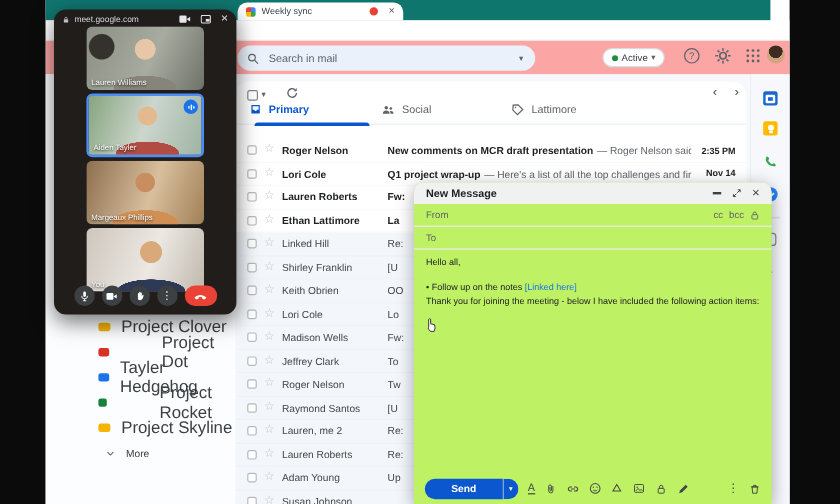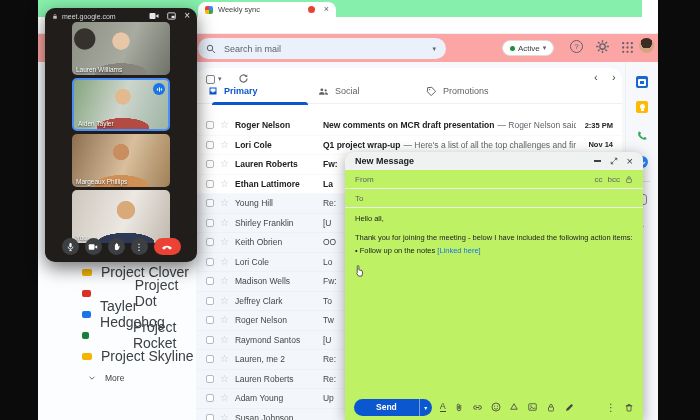--- a/index.html
+++ b/index.html
@@ -2,21 +2,21 @@
 <html><head>
 <meta charset="utf-8">
 <style>
   *{margin:0;padding:0;box-sizing:border-box}
   html,body{background:#000}
   body{font-family:"Liberation Sans","DejaVu Sans",sans-serif}
   #stage{position:relative;width:700px;height:420px;background:#0b0b0b;overflow:hidden;margin:0 auto}
 
   
   #browser{position:absolute;left:38px;top:0;width:620px;height:420px;background:#fff;overflow:hidden}
-  #tabstrip{position:absolute;left:0;top:0;right:16px;height:17px;background:#86efac}
+  #tabstrip{position:absolute;left:0;top:0;right:16px;height:17px;background:#0f766e}
   #tab{position:absolute;left:160px;top:2px;width:138px;height:15px;background:#fff;border-radius:8px 8px 0 0;display:flex;align-items:center;padding:0 7px;gap:5px}
   #favicon{width:8px;height:8px;border-radius:2px;background:conic-gradient(#4285f4 0 25%,#34a853 0 50%,#fbbc04 0 75%,#ea4335 0)}
   #tabtitle{flex:1;font-size:7.5px;color:#3c4043;white-space:nowrap;overflow:hidden}
   #recdot{width:7px;height:7px;border-radius:50%;background:#e94235;margin-right:4px}
   .xbtn{font-size:9px;color:#5f6368;line-height:1}
   #urlrow{position:absolute;left:0;top:17px;right:0;height:17px;background:#fff;border-bottom:1px solid #eef0f2}
   #urlfrag{position:absolute;left:158px;top:20px;font-size:8px;color:#3c4043}
   #bstar{position:absolute;left:505px;top:19px;font-size:10px;color:#5f6368}
   #bavatar{position:absolute;left:521px;top:19px;width:11px;height:11px;border-radius:50%;background:radial-gradient(circle at 50% 30%,#6b4a33 0 45%,#caa17e 46%)}
   #bmenu{position:absolute;left:541px;top:19px;font-size:9px;color:#5f6368}
@@ -240,21 +240,21 @@
                   <path d="M2 15c0-2.4 2.2-4 5-4s5 1.6 5 4v1H2zM12.5 12.3c.5-.2 1-.3 1.5-.3 2.2 0 4 1.2 4 3v1h-4.2"></path>
                 </g>
               </svg>
             <span>Social</span>
           </div>
           <div class="mtab" style="left:230px">
             <svg width="11" height="11" viewBox="0 0 20 20">
                 <path d="M10.5 2.5l7 7-8 8-7-7 .5-7.5z" fill="none" stroke="#5f6368" stroke-width="1.8"></path>
                 <circle cx="6.5" cy="6.5" r="1.2" fill="#5f6368"></circle>
               </svg>
-            <span>Promotions</span>
+            <span>Lattimore</span>
           </div>
         </div>
 
         <div id="email-rows">
             <div class="erow unread">
     <span class="cbx"></span>
     <span class="star">☆</span>
     <span class="ename">Roger Nelson</span>
     <span class="esub"><b>New comments on MCR draft presentation</b><span class="esn">— Roger Nelson said what abou...</span></span>
     <span class="etime">2:35 PM</span>
@@ -276,21 +276,21 @@
             <div class="erow unread">
     <span class="cbx"></span>
     <span class="star">☆</span>
     <span class="ename">Ethan Lattimore</span>
     <span class="esub"><b>La</b><span class="esn"></span></span>
     <span class="etime"></span>
   </div>
             <div class="erow read">
     <span class="cbx"></span>
     <span class="star">☆</span>
-    <span class="ename">Young Hill</span>
+    <span class="ename">Linked Hill</span>
     <span class="esub"><b>Re:</b><span class="esn"></span></span>
     <span class="etime"></span>
   </div>
             <div class="erow read">
     <span class="cbx"></span>
     <span class="star">☆</span>
     <span class="ename">Shirley Franklin</span>
     <span class="esub"><b>[U</b><span class="esn"></span></span>
     <span class="etime"></span>
   </div>
@@ -413,26 +413,26 @@
           <rect x="4" y="8.5" width="12" height="9" rx="1.5" fill="none" stroke="#5f6368" stroke-width="1.8"></rect>
           <path d="M6.8 8.5V6a3.2 3.2 0 016.4 0v2.5" fill="none" stroke="#5f6368" stroke-width="1.8"></path>
         </svg>
     </div>
     <div class="frow">
       <span>To</span>
     </div>
     <div id="cbody">
       <div>Hello all,</div>
       <div class="gap"></div>
-      <div>Thank you for joining the meeting - below I have included the following action items:</div>
       <div id="cbullet">
         <span>•</span>
         <span>Follow up on the notes</span>
         <a href="#">[Linked here]</a>
       </div>
+      <div>Thank you for joining the meeting - below I have included the following action items:</div>
       <span id="handcur"><svg width="12" height="14" viewBox="0 0 20 24">
             <path d="M7 15V4.2a1.4 1.4 0 012.8 0V10l5.5 1.3.9 4.5-1.4 5H9.2L6 16z" fill="#fff" stroke="#333" stroke-width="1.4"></path>
           </svg></span>
     </div>
     <div id="ctoolbar">
       <div id="sendgrp">
         <button id="sendbtn">Send</button>
         <span id="sendarrow">▾</span>
       </div>
       <span class="cic" id="fmtA">A</span>

